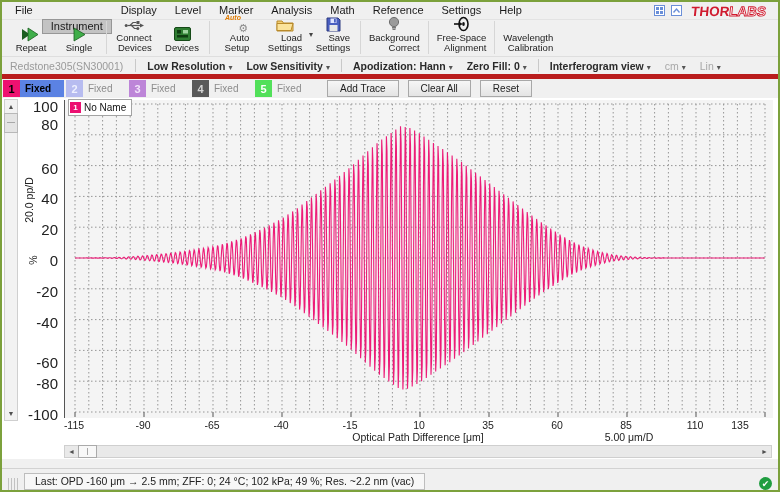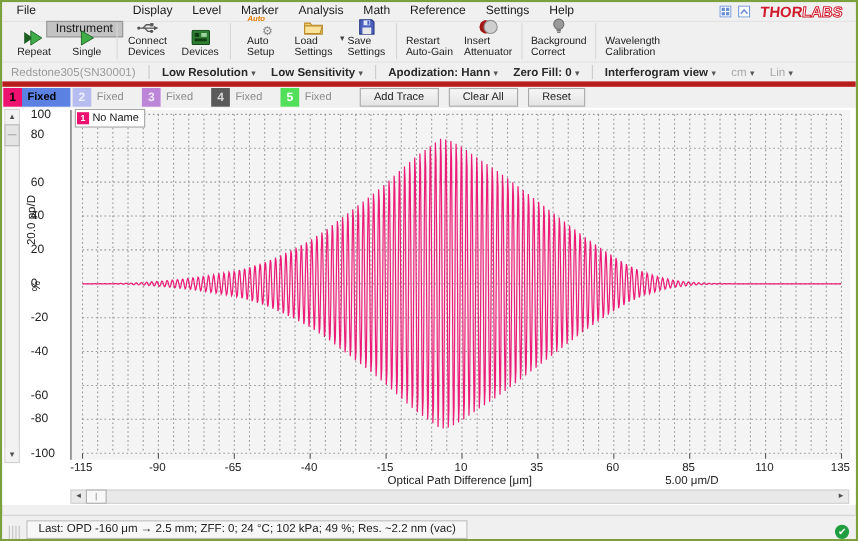--- a/index.html
+++ b/index.html
@@ -16,21 +16,21 @@
   .menubar{height:17px;background:#f0f0f0;display:flex;align-items:center;padding:0 4px;border-bottom:1px solid #e3e3e3;}
   .menu-item{font-size:11px;color:#1a1a1a;padding:1px 9px 2px;cursor:default;}
   .menu-item.selected{background:#c3c3c3;border:1px solid #979797;padding:0 8px 1px;margin-top:32px;}
   .menu-right{margin-left:auto;display:flex;align-items:center;gap:6px;padding-right:4px;}
   
   .toolbar{height:33px;background:#f0f0f0;display:flex;align-items:stretch;padding:1px 2px 2px;border-bottom:1px solid #dedede;}
   .tb-group{display:flex;padding:0 3px;}
   .tb-group + .tb-group{border-left:1px solid #d6d6d6;}
   .tb-btn{position:relative;display:flex;flex-direction:column;align-items:center;justify-content:flex-end;padding:1px 5px;min-width:38px;}
   .tb-ico{height:16px;display:flex;align-items:center;justify-content:center;margin-bottom:1px;}
-  .tb-lbl{font-size:9.5px;line-height:10px;text-align:left;white-space:pre-line;color:#1c1c1c;}
+  .tb-lbl{font-size:9.5px;line-height:10px;text-align:right;white-space:pre-line;color:#1c1c1c;}
   .tb-caret{position:absolute;right:-4px;top:9px;font-size:8px;color:#444;}
   .ic-auto{position:relative;width:24px;height:16px;}
   .ic-auto-word{position:absolute;left:0;top:-2px;font-size:7px;font-style:italic;font-weight:bold;color:#e07b00;}
   .ic-gear{position:absolute;right:1px;bottom:-3px;font-size:11px;color:#8a8a8a;}
   
   .settingsbar{height:17px;background:#f0f0f0;display:flex;align-items:center;padding:0 8px;border-bottom:5px solid #b91c1c;}
   .device-label{font-size:10.5px;color:#9a9a9a;margin-right:8px;}
   .set-item{font-size:10.5px;font-weight:bold;color:#2a2a2a;margin:0 7px;white-space:nowrap;}
   .set-item .caret{font-size:8px;color:#555;margin-left:3px;}
   .set-item.disabled{color:#a8a8a8;font-weight:normal;}
@@ -45,21 +45,21 @@
   .tab-btn{height:17px;border:1px solid #a8a8a8;background:linear-gradient(#f6f6f6,#e4e4e4);font-size:10px;color:#222;display:flex;align-items:center;justify-content:center;margin-left:9px;padding:0 12px;box-sizing:border-box;}
   
   .main{position:relative;height:361px;background:#fff;}
   .vscroll{position:absolute;left:2px;top:1px;width:14px;height:322px;background:#f2f2f2;border:1px solid #cfcfcf;box-sizing:border-box;display:flex;flex-direction:column;}
   .vs-arrow{height:13px;display:flex;align-items:center;justify-content:center;font-size:7px;color:#505050;background:#f2f2f2;}
   .vs-thumb{height:18px;background:#e4e4e4;border:1px solid #b8b8b8;margin:0 -1px;position:relative;}
   .vs-thumb::after{content:"";position:absolute;left:2px;right:2px;top:8px;border-top:1px solid #a8a8a8;}
   .vs-track{flex:1;}
   .rot-label{position:absolute;transform:rotate(-90deg);font-size:10.5px;color:#222;text-align:center;}
   .yticks{position:absolute;left:26px;top:2px;width:32px;height:318px;}
-  .ytick{position:absolute;right:2px;width:30px;font-size:11px;color:#222;}
+  .ytick{position:absolute;right:2px;width:30px;text-align:right;font-size:15px;color:#222;}
   .plot{position:absolute;left:62px;top:2px;width:708px;height:318px;background:#f4f4f4;border-left:1px solid #555;box-sizing:content-box;}
   .legend{position:absolute;left:66px;top:1px;height:15px;background:#fff;border:1px solid #a3a3a3;display:flex;align-items:center;padding:0 5px 0 1px;gap:3px;z-index:5;}
   .legend-swatch{width:11px;height:11px;display:flex;align-items:center;justify-content:center;font-size:8px;color:#fff;font-weight:bold;}
   .legend-name{font-size:10px;color:#111;}
   .xticks{position:absolute;left:62px;top:321px;width:708px;height:12px;}
   .xtick{position:absolute;width:34px;text-align:center;font-size:10.5px;color:#222;}
   .xlabel-row{position:absolute;left:62px;top:333px;width:708px;height:12px;font-size:10.5px;color:#222;}
   .xlabel{position:absolute;left:0;width:708px;text-align:center;}
   .xscale{position:absolute;left:505px;width:120px;text-align:center;}
   .hscroll{position:absolute;left:62px;top:347px;width:708px;height:13px;background:#e9e9e9;border:1px solid #cfcfcf;box-sizing:border-box;display:flex;align-items:stretch;}
@@ -200,46 +200,43 @@
               <rect x="4.5" y="1.5" width="6" height="4.5" fill="#dfe4ff"></rect>
               <rect x="8" y="2" width="1.8" height="3.5" fill="#4a5fc0"></rect>
             </svg>
           </span>
           <div class="tb-lbl">Save
 Settings</div>
         </div>
       </div>
       <div class="tb-group">
         <div class="tb-btn">
-          <div class="tb-lbl">Restart
-Auto-Gain</div>
-        </div>
-        <div class="tb-btn">
-          <span class="tb-ico">
-            <svg width="20" height="15">
-              <circle cx="8" cy="7.5" r="6" fill="#c23a3a"></circle>
-              <path d="M8 1.5 a6 6 0 0 0 0 12 z" fill="#a01818"></path>
-              <circle cx="12" cy="7.5" r="6" fill="#cfcfcf" stroke="#8f8f8f"></circle>
-            </svg>
-          </span>
-          <div class="tb-lbl">Insert
-Attenuator</div>
-        </div>
-      </div>
-      <div class="tb-group">
-        <div class="tb-btn">
           <span class="tb-ico">
             <svg width="12" height="16">
               <circle cx="6" cy="6" r="4.6" fill="#9a9a9a" stroke="#6e6e6e"></circle>
               <rect x="4" y="10.5" width="4" height="2" fill="#787878"></rect>
               <rect x="4.5" y="12.8" width="3" height="1.2" fill="#787878"></rect>
             </svg>
           </span>
           <div class="tb-lbl">Background
 Correct</div>
+        </div>
+      </div>
+      <div class="tb-group">
+        <div class="tb-btn">
+          <span class="tb-ico">
+            <svg width="18" height="16">
+              <ellipse cx="10.5" cy="8" rx="4.5" ry="6.5" fill="none" stroke="#111" stroke-width="1.6"></ellipse>
+              <ellipse cx="10.5" cy="8" rx="1.3" ry="2" fill="#111"></ellipse>
+              <path d="M1 8 h5" stroke="#111" stroke-width="1.6"></path>
+              <polygon points="6,5.5 9.5,8 6,10.5" fill="#111"></polygon>
+            </svg>
+          </span>
+          <div class="tb-lbl">Free-Space
+Alignment</div>
         </div>
       </div>
       <div class="tb-group">
         <div class="tb-btn">
           <div class="tb-lbl">Wavelength
 Calibration</div>
         </div>
       </div>
     </div>
 
@@ -326,21 +323,21 @@
         <div class="xtick" style="left: -7px;">-115</div>
         <div class="xtick" style="left: 62px;">-90</div>
         <div class="xtick" style="left: 131px;">-65</div>
         <div class="xtick" style="left: 200px;">-40</div>
         <div class="xtick" style="left: 269px;">-15</div>
         <div class="xtick" style="left: 338px;">10</div>
         <div class="xtick" style="left: 407px;">35</div>
         <div class="xtick" style="left: 476px;">60</div>
         <div class="xtick" style="left: 545px;">85</div>
         <div class="xtick" style="left: 614px;">110</div>
-        <div class="xtick" style="left: 683px;">135</div>
+        <div class="xtick" style="left: 659px;">135</div>
       </div>
 
     <div class="xlabel-row">
       <div class="xlabel">Optical Path Difference [μm]</div>
       <div class="xscale">5.00 μm/D</div>
     </div>
 
     <div class="hscroll">
       <div class="hs-arrow">◄</div>
       <div class="hs-thumb"></div>

